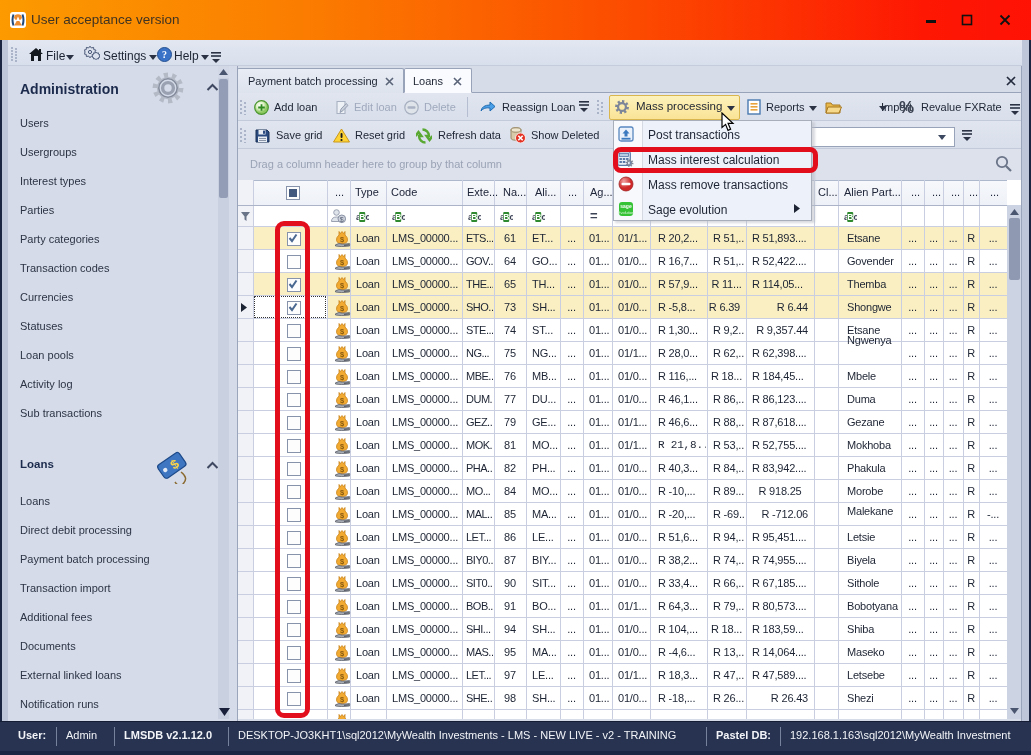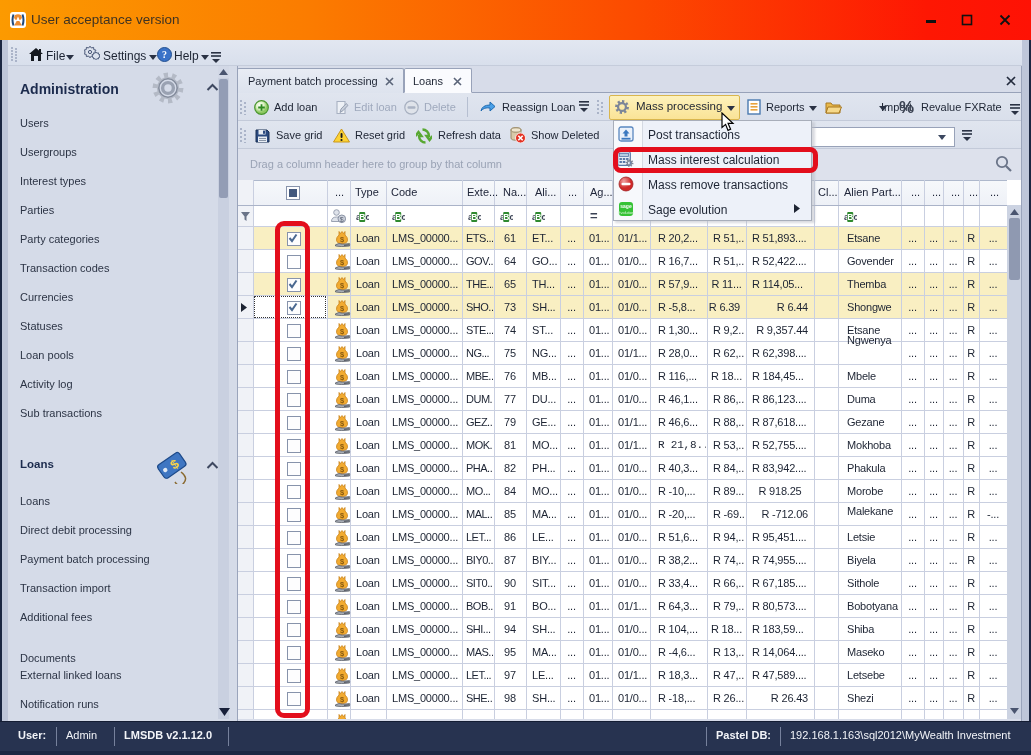--- a/index.html
+++ b/index.html
@@ -89,21 +89,21 @@
 <div style="position:absolute;left:20px;top:320px;white-space:nowrap;color:#2c3445;font-size:11px;">Statuses</div>
 <div style="position:absolute;left:20px;top:349px;white-space:nowrap;color:#2c3445;font-size:11px;">Loan pools</div>
 <div style="position:absolute;left:20px;top:378px;white-space:nowrap;color:#2c3445;font-size:11px;">Activity log</div>
 <div style="position:absolute;left:20px;top:407px;white-space:nowrap;color:#2c3445;font-size:11px;">Sub transactions</div>
 <div style="position:absolute;left:20px;top:458px;white-space:nowrap;font-weight:bold;color:#1c2b4d;font-size:11.5px;">Loans</div>
 <div style="position:absolute;left:20px;top:495px;white-space:nowrap;color:#2c3445;font-size:11px;">Loans</div>
 <div style="position:absolute;left:20px;top:524px;white-space:nowrap;color:#2c3445;font-size:11px;">Direct debit processing</div>
 <div style="position:absolute;left:20px;top:553px;white-space:nowrap;color:#2c3445;font-size:11px;">Payment batch processing</div>
 <div style="position:absolute;left:20px;top:582px;white-space:nowrap;color:#2c3445;font-size:11px;">Transaction import</div>
 <div style="position:absolute;left:20px;top:611px;white-space:nowrap;color:#2c3445;font-size:11px;">Additional fees</div>
-<div style="position:absolute;left:20px;top:640px;white-space:nowrap;color:#2c3445;font-size:11px;margin-top:12px;">Documents</div>
+<div style="position:absolute;left:20px;top:640px;white-space:nowrap;color:#2c3445;font-size:11px;">Documents</div>
 <div style="position:absolute;left:20px;top:669px;white-space:nowrap;color:#2c3445;font-size:11px;">External linked loans</div>
 <div style="position:absolute;left:20px;top:698px;white-space:nowrap;color:#2c3445;font-size:11px;">Notification runs</div>
 <svg width="38" height="38" viewBox="0 0 38 38" style="position:absolute;left:149px;top:69px;">
       <path d="M34.50,19.00L33.74,23.79L29.61,22.45L28.03,25.56L31.54,28.11L28.11,31.54L25.56,28.03L22.45,29.61L23.79,33.74L19.00,34.50L19.00,30.16L15.55,29.61L14.21,33.74L9.89,31.54L12.44,28.03L9.97,25.56L6.46,28.11L4.26,23.79L8.39,22.45L7.84,19.00L3.50,19.00L4.26,14.21L8.39,15.55L9.97,12.44L6.46,9.89L9.89,6.46L12.44,9.97L15.55,8.39L14.21,4.26L19.00,3.50L19.00,7.84L22.45,8.39L23.79,4.26L28.11,6.46L25.56,9.97L28.03,12.44L31.54,9.89L33.74,14.21L29.61,15.55L30.16,19.00Z M19.00,19.00 m-6.51,0 a6.51,6.51 0 1,0 13.02,0 a6.51,6.51 0 1,0 -13.02,0Z" fill="#b4bac6" fill-rule="evenodd"></path>
       <circle cx="19" cy="19" r="10" fill="#d5dbe8"></circle>
       <circle cx="19" cy="19" r="9.2" fill="none" stroke="#848c9c" stroke-width="1.6"></circle>
       <circle cx="19" cy="19" r="5.4" fill="none" stroke="#9aa2b2" stroke-width="3.4"></circle>
     </svg>
 <svg width="13" height="8" viewBox="0 0 13 8" style="position:absolute;left:206px;top:83px;">
       <path d="M1.5,7 L6.5,2 L11.5,7" stroke="#3e4860" stroke-width="2" fill="none"></path>
@@ -958,19 +958,20 @@
       <path d="M0,0 L6,4.5 L0,9 Z" fill="#1d2433"></path>
     </svg>
 <div style="position:absolute;left:613px;top:147px;width:205px;height:26px;border:5px solid #e30e1c;border-radius:8px;box-sizing:border-box;"></div>
 <svg width="14" height="21" viewBox="0 0 14 21" style="position:absolute;left:721px;top:112px;">
       <path d="M1,1 L1,15.5 L4.6,12.4 L7,18.4 L9.6,17.2 L7.1,11.4 L12,11.4 Z" fill="#fff" stroke="#000" stroke-width="1.2"></path>
     </svg>
 <div style="position:absolute;left:0px;top:721px;width:1031px;height:30px;background:#273350;border-top:1px solid #141d33;box-sizing:border-box;"></div>
 <div style="position:absolute;left:18px;top:729px;white-space:nowrap;color:#f2f4f8;font-weight:bold;">User:</div>
 <div style="position:absolute;left:66px;top:729px;white-space:nowrap;color:#f2f4f8;">Admin</div>
 <div style="position:absolute;left:124px;top:729px;white-space:nowrap;color:#f2f4f8;font-weight:bold;">LMSDB v2.1.12.0</div>
+<div style="position:absolute;left:238px;top:729px;white-space:nowrap;color:#f2f4f8;">DESKTOP-JO3KHT1\sql2012\MyWealth Investments - LMS - NEW LIVE - v2 - TRAINING</div>
 <div style="position:absolute;left:716px;top:729px;white-space:nowrap;color:#f2f4f8;font-weight:bold;">Pastel DB:</div>
 <div style="position:absolute;left:790px;top:729px;white-space:nowrap;color:#f2f4f8;">192.168.1.163\sql2012\MyWealth Investment</div>
 <div style="position:absolute;left:56px;top:727px;width:1px;height:19px;background:#76819c;"></div>
 <div style="position:absolute;left:114px;top:727px;width:1px;height:19px;background:#76819c;"></div>
 <div style="position:absolute;left:228px;top:727px;width:1px;height:19px;background:#76819c;"></div>
 <div style="position:absolute;left:706px;top:727px;width:1px;height:19px;background:#76819c;"></div>
 <div style="position:absolute;left:780px;top:727px;width:1px;height:19px;background:#76819c;"></div>
 </div>
 </body></html>

